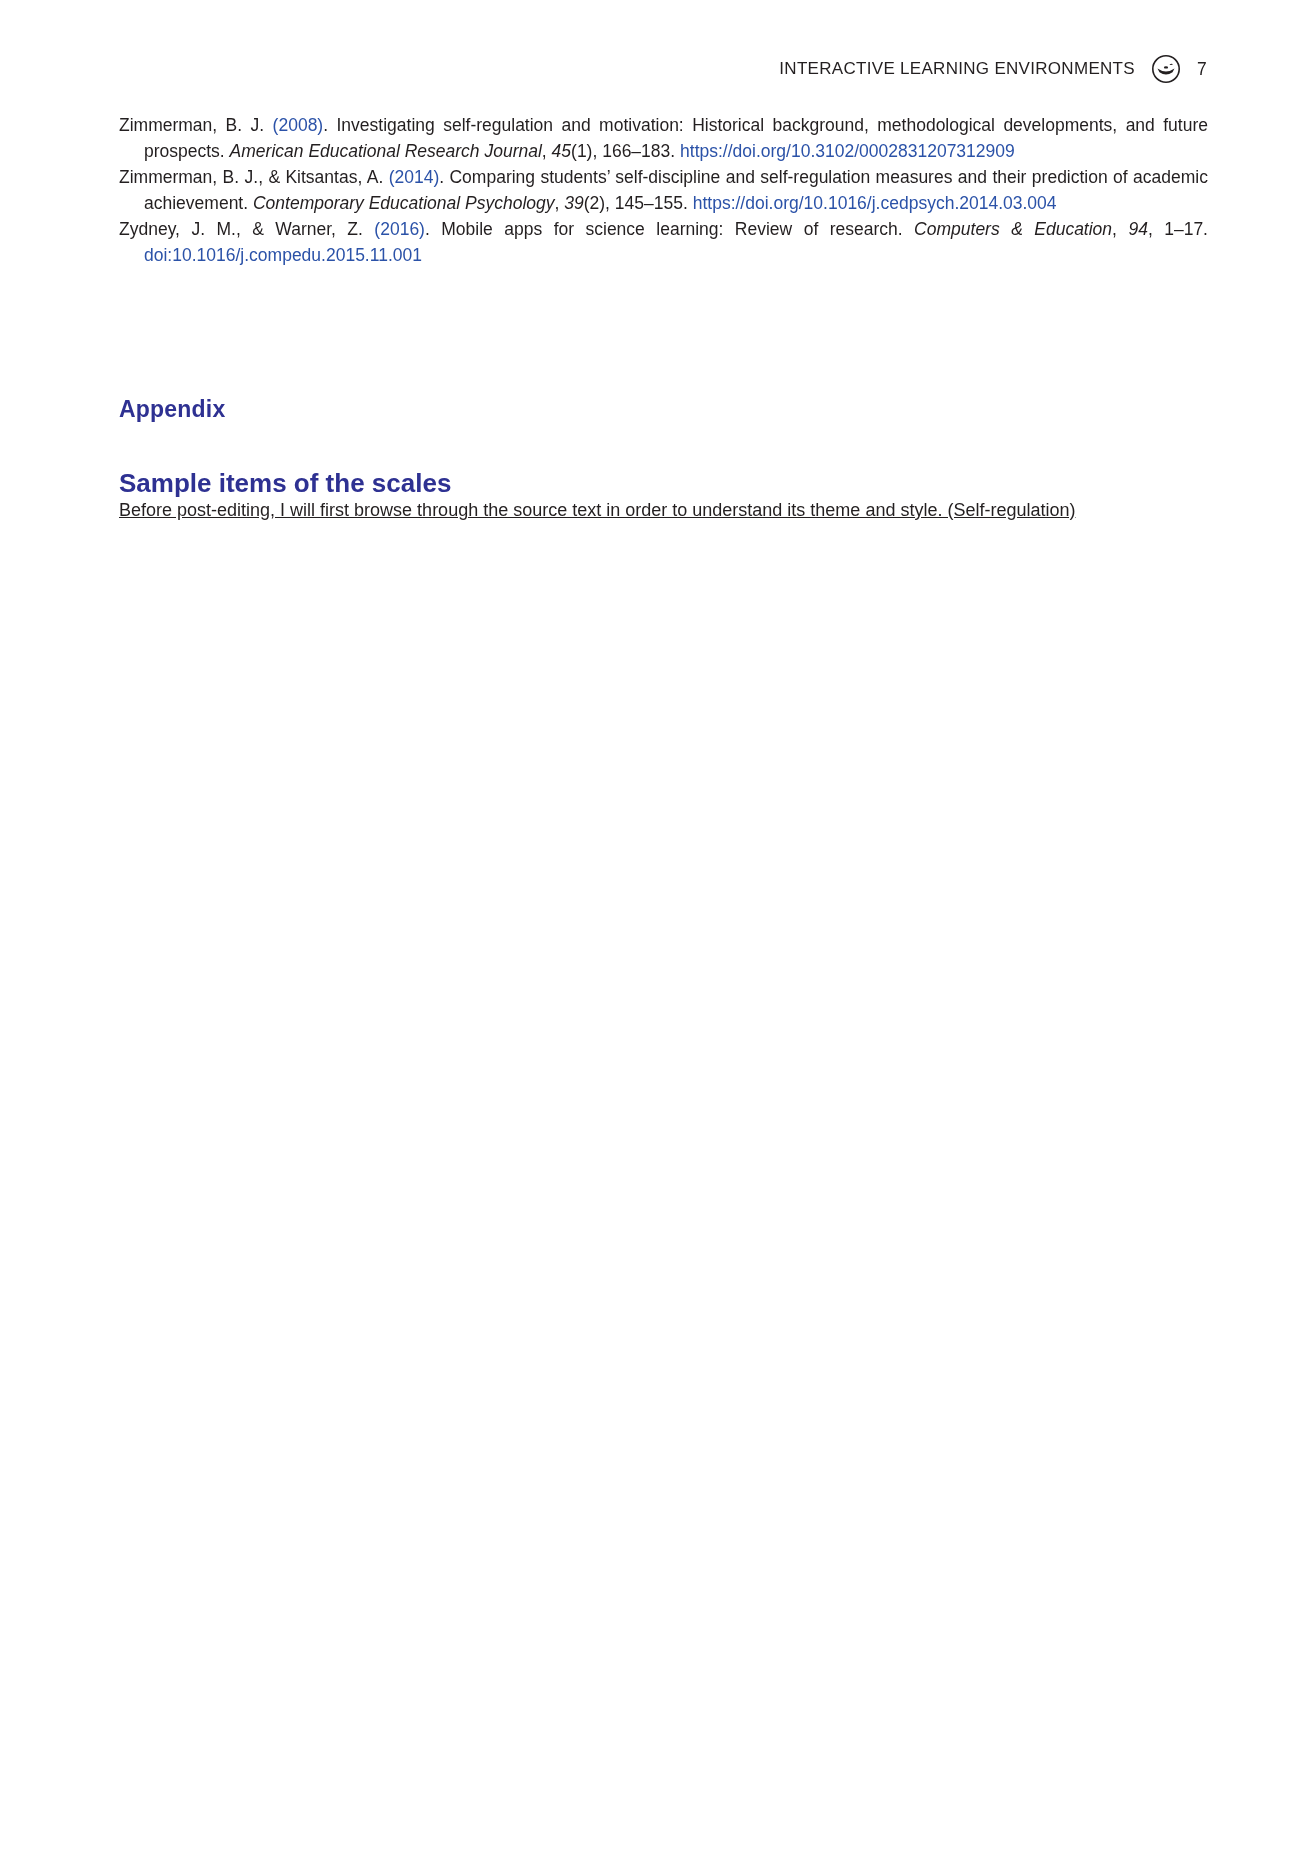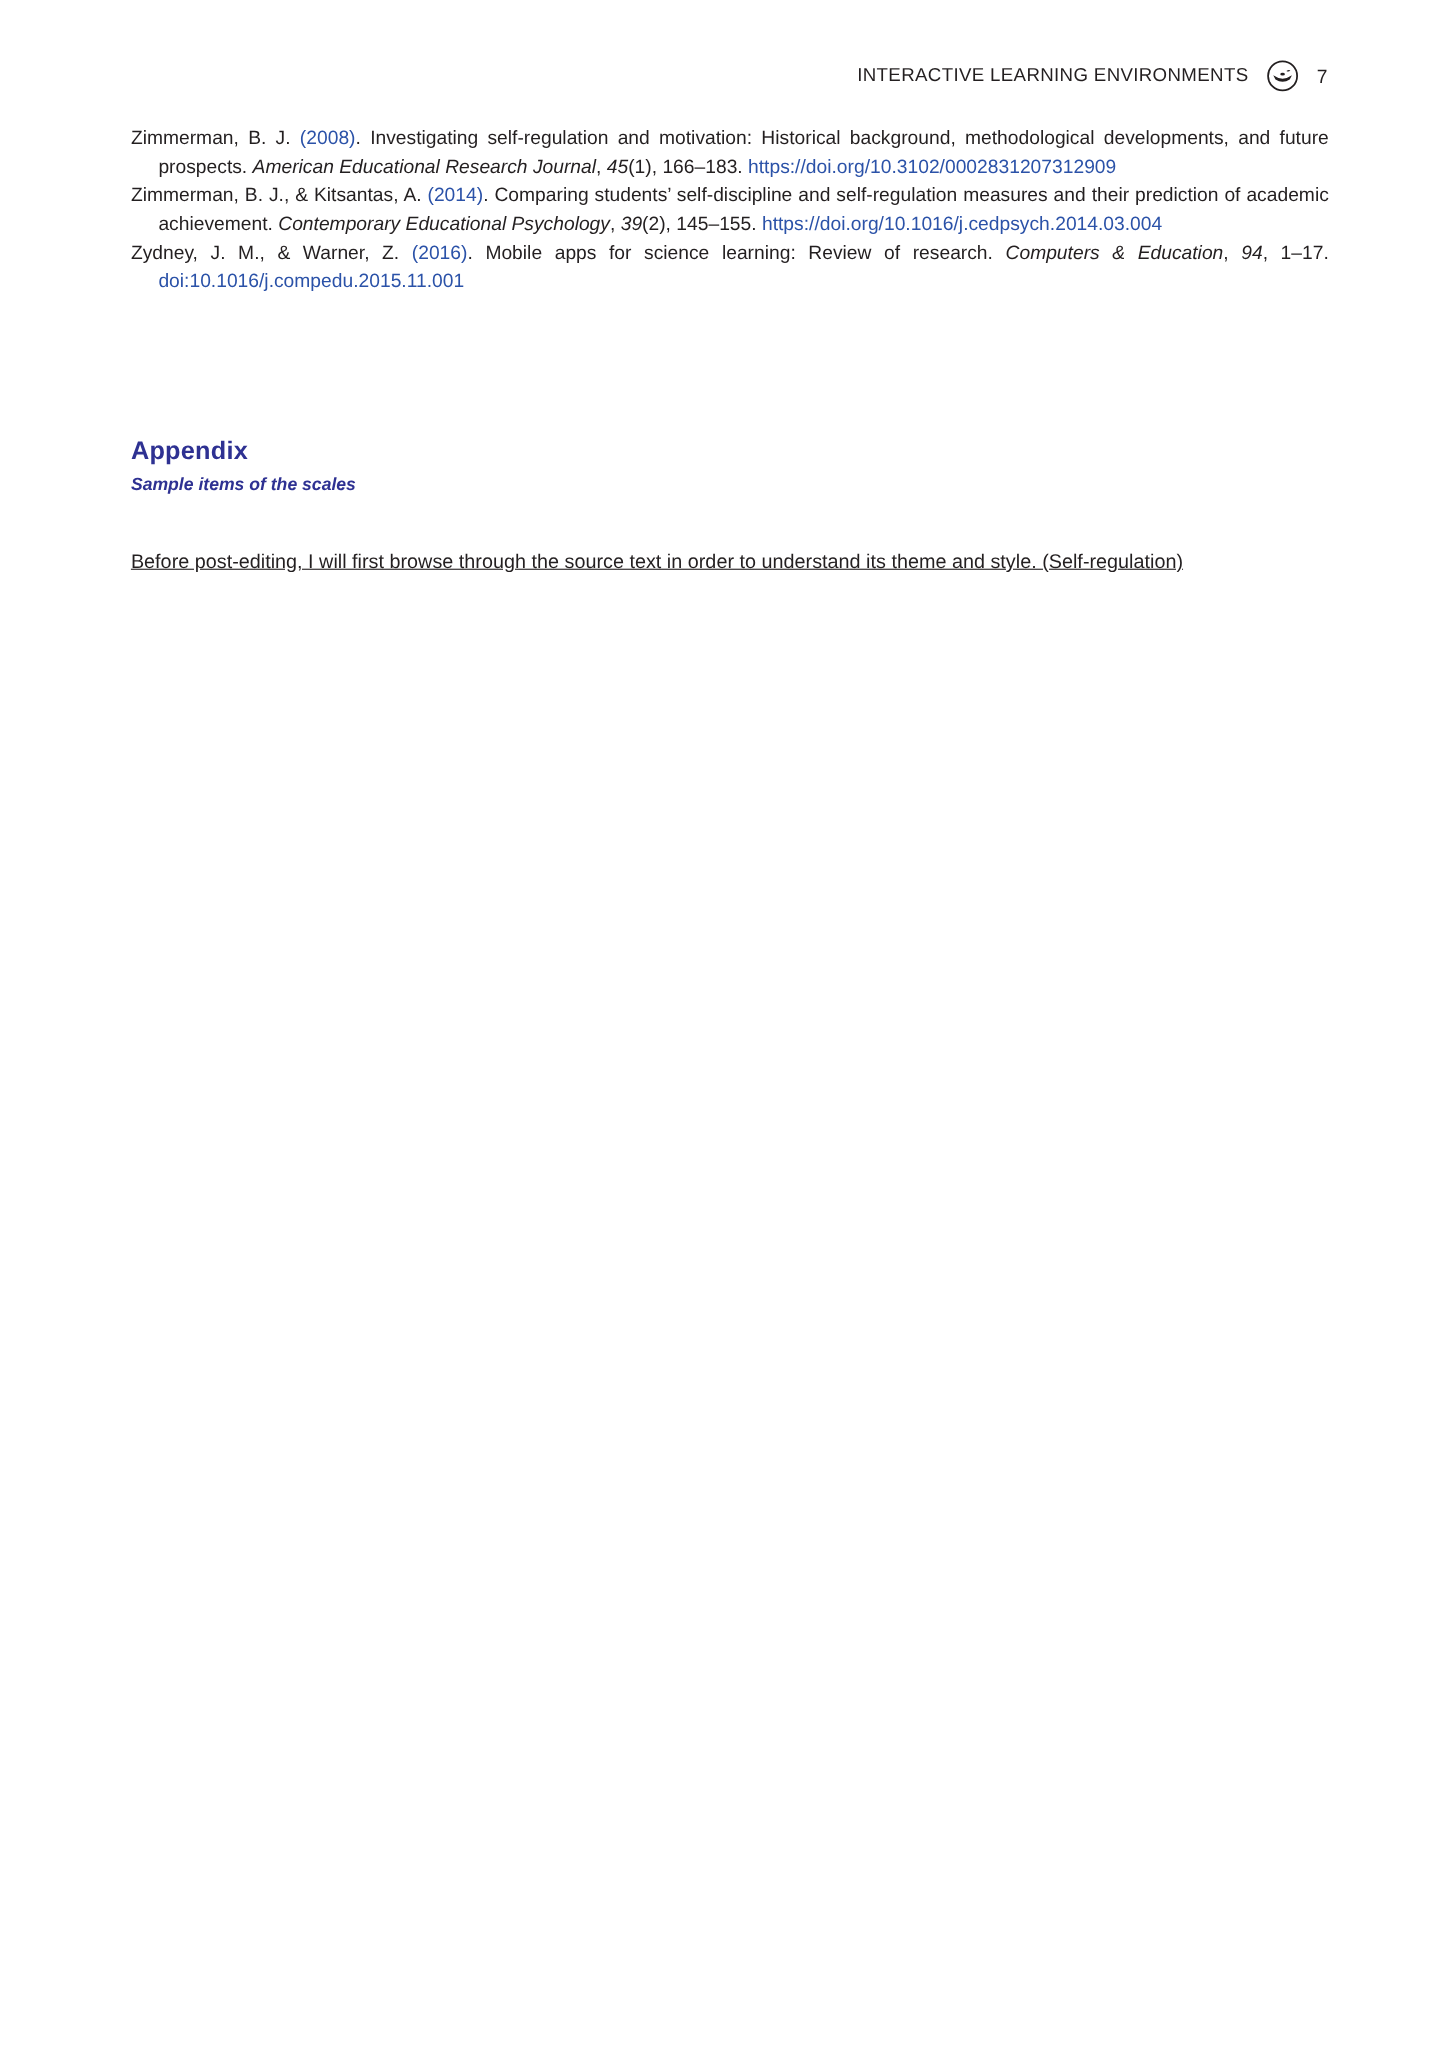--- a/index.html
+++ b/index.html
@@ -58,26 +58,25 @@
     left: 103px;
     margin: 0;
     font-size: 23px;
     font-weight: bold;
     color: var(--accent-color);
     letter-spacing: 0.2px;
     text-align: right;
   }
   .appendix-subtitle {
     position: absolute;
-    top: 432px;
+    top: 468px;
     left: 103px;
     margin: 0;
-    font-size: 16px;
+    font-size: 26px;
     font-weight: bold;
-    font-style: italic;
     color: var(--accent-color);
   }
   .appendix-body {
     position: absolute;
     top: 496px;
     left: 103px;
     width: 1089px;
     font-size: 18px;
     line-height: 28.5px;
     text-align: justify;

